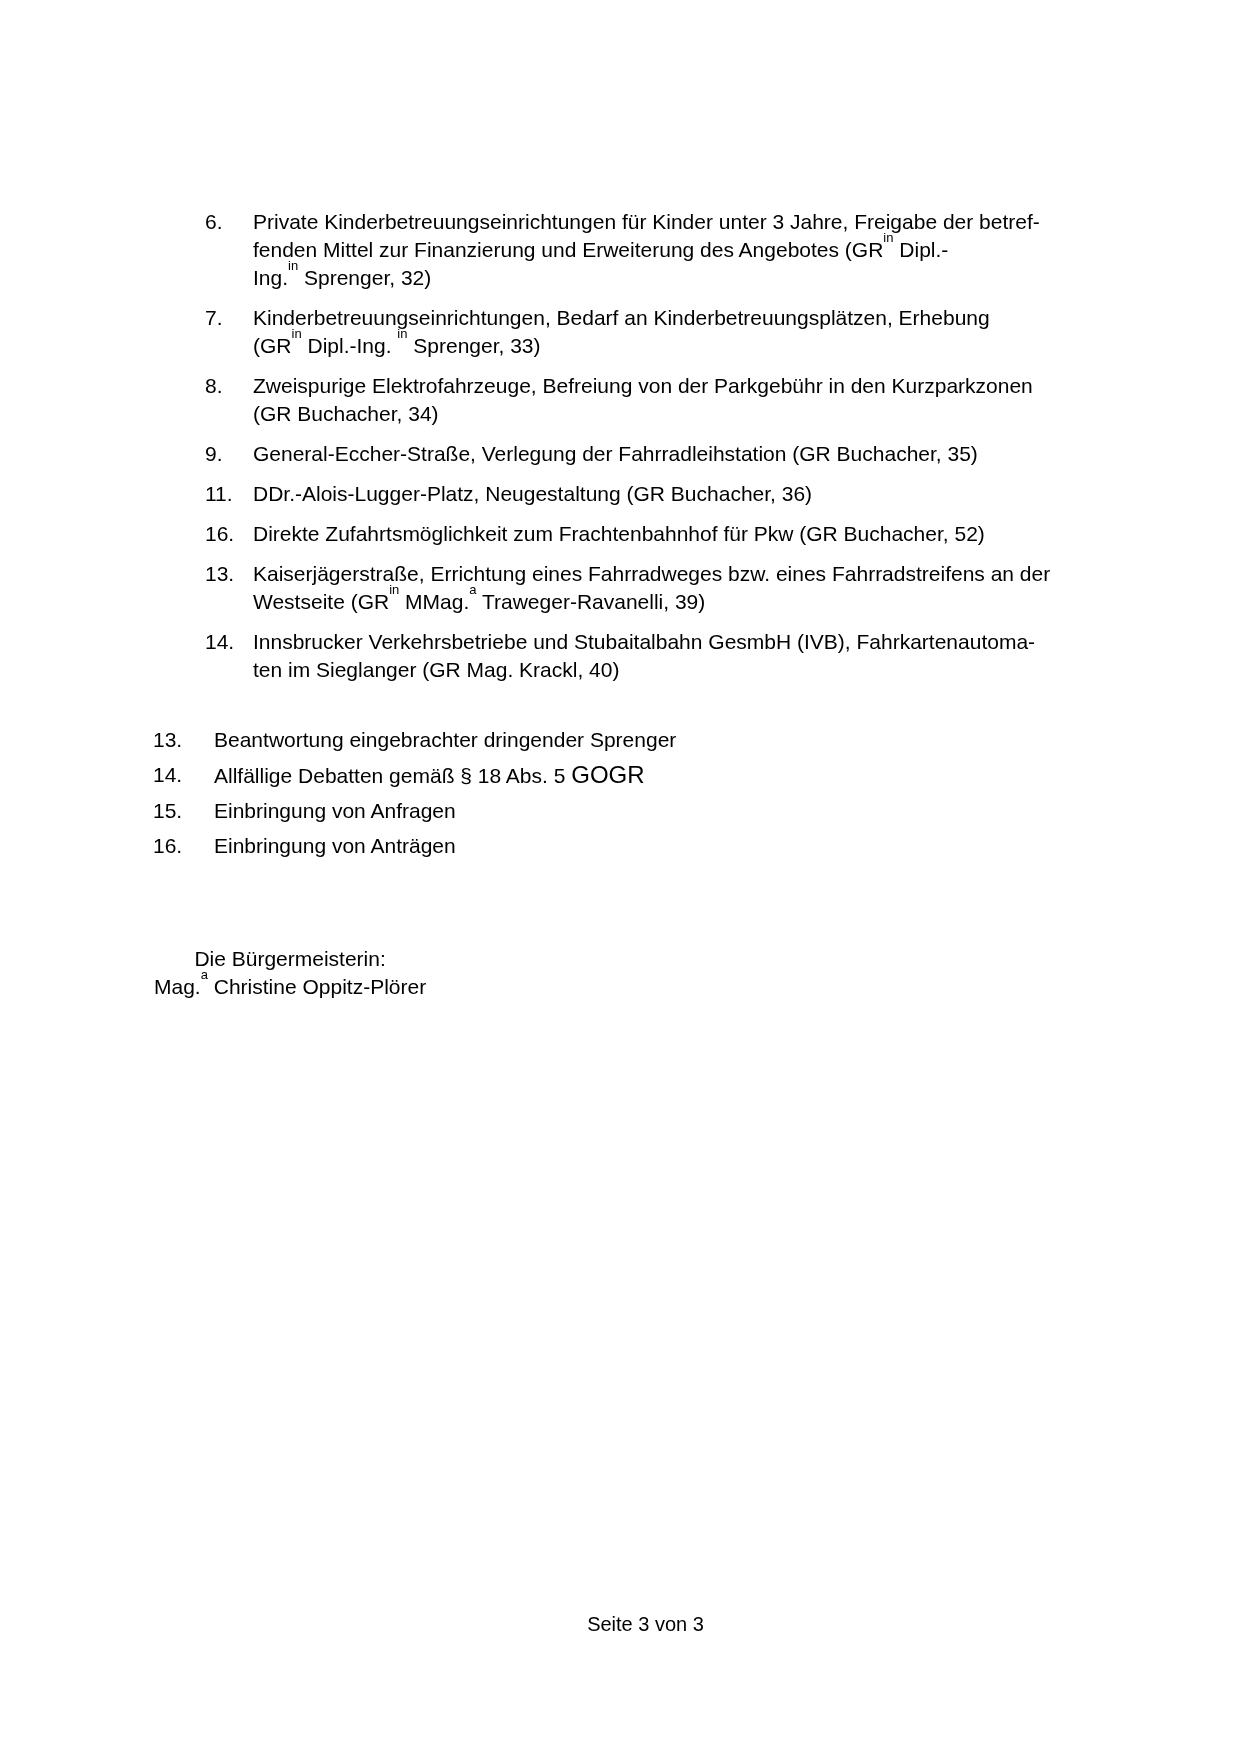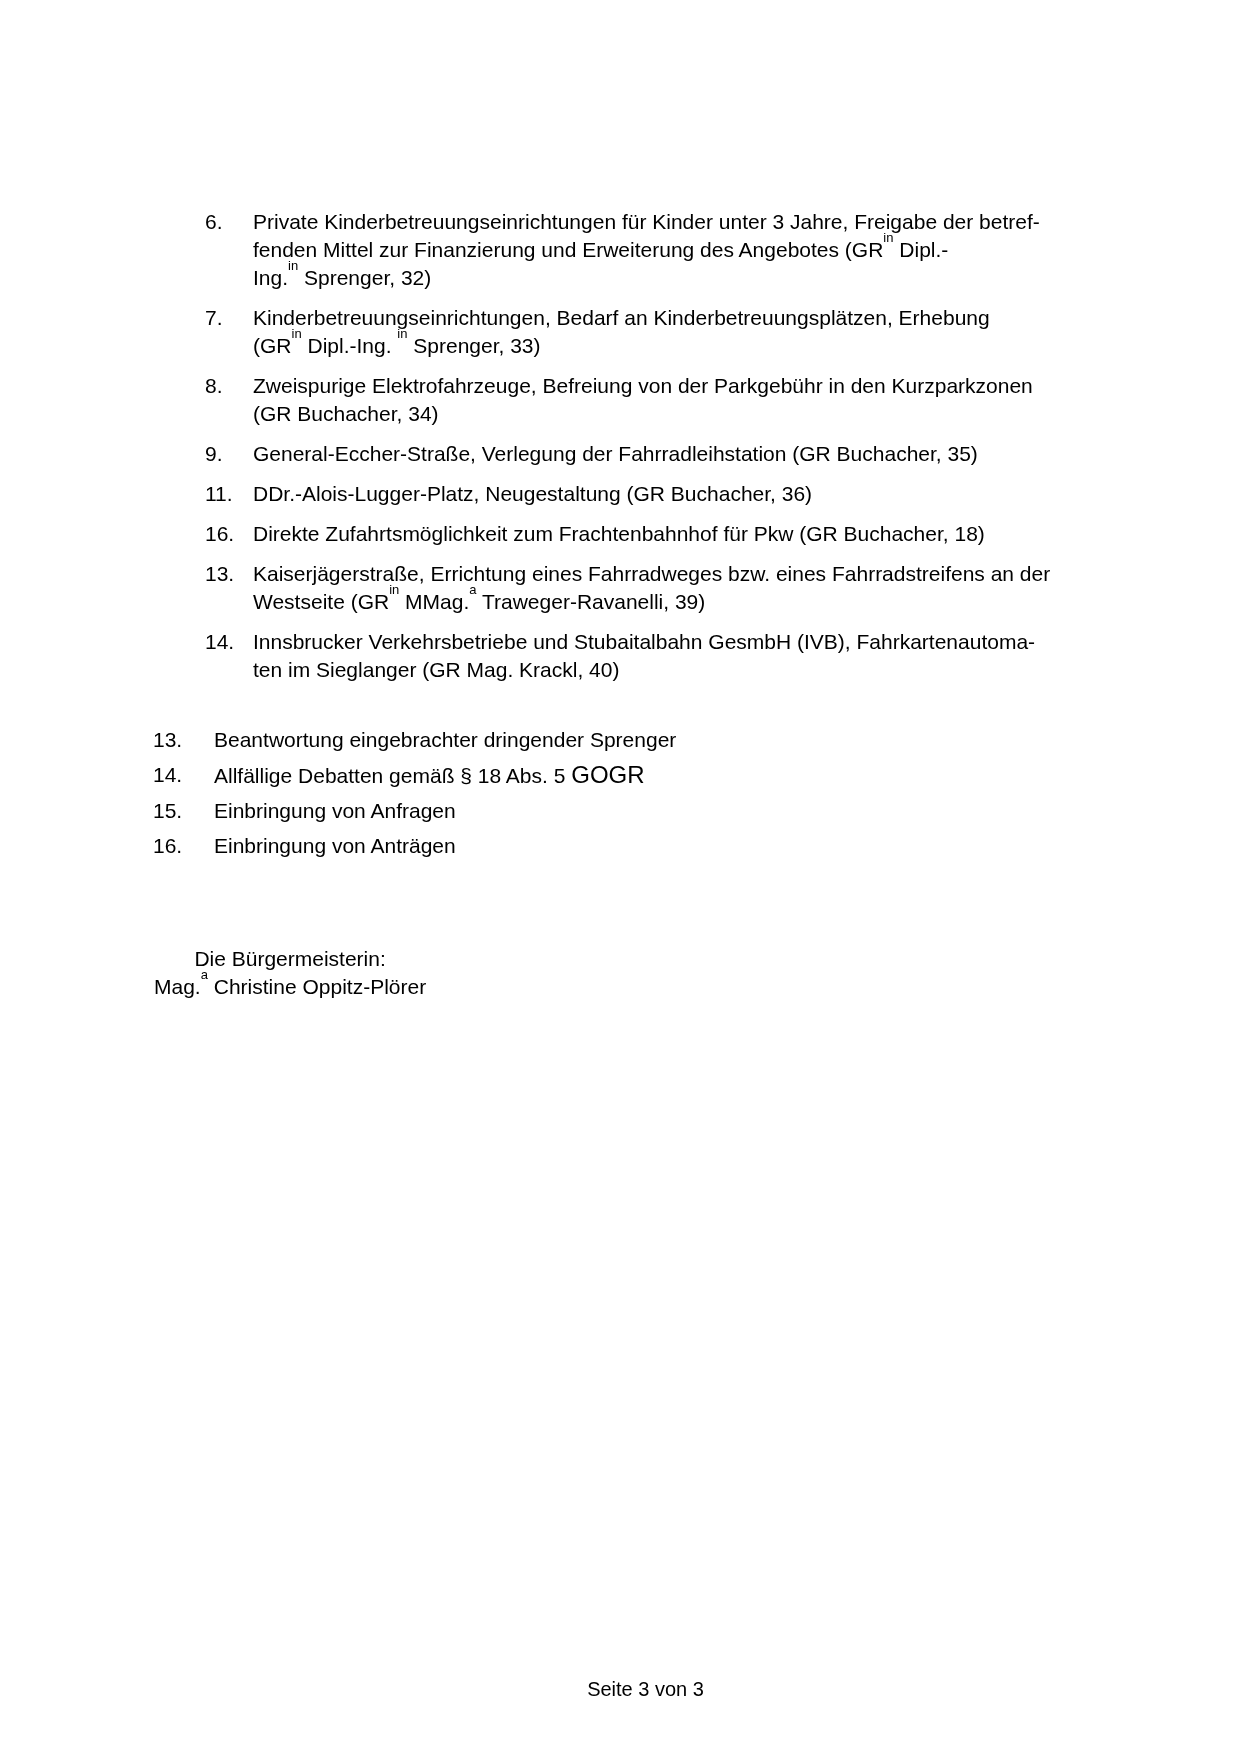--- a/index.html
+++ b/index.html
@@ -53,21 +53,21 @@
     left: 154px;
     top: 945px;
     text-align: center;
   }
   .signature p { margin: 0; }
   .signature p + p { margin-top: 0; }
 
   .footer {
     position: absolute;
     left: 0;
-    top: 1677px;
+    top: 1612px;
     width: 100%;
     text-align: center;
     font-size: 20px;
     line-height: 24px;
   }
   .footer .footer-inner {
     position: relative;
     left: 25px;
   }
 </style>
@@ -92,21 +92,21 @@
       <li>
         <span class="num">9.</span>
         <span class="txt">General-Eccher-Straße, Verlegung der Fahrradleihstation (GR Buchacher, 35)</span>
       </li>
       <li>
         <span class="num">11.</span>
         <span class="txt">DDr.-Alois-Lugger-Platz, Neugestaltung (GR Buchacher, 36)</span>
       </li>
       <li>
         <span class="num">16.</span>
-        <span class="txt">Direkte Zufahrtsmöglichkeit zum Frachtenbahnhof für Pkw (GR Buchacher, 18)</span>
+        <span class="txt">Direkte Zufahrtsmöglichkeit zum Frachtenbahnhof für Pkw (GR Buchacher, 52)</span>
       </li>
       <li>
         <span class="num">13.</span>
         <span class="txt">Kaiserjägerstraße, Errichtung eines Fahrradweges bzw. eines Fahrradstreifens an der<br>Westseite (GR<sup class="s">in</sup> MMag.<sup class="s">a</sup> Traweger-Ravanelli, 39)</span>
       </li>
       <li>
         <span class="num">14.</span>
         <span class="txt">Innsbrucker Verkehrsbetriebe und Stubaitalbahn GesmbH (IVB), Fahrkartenautoma-<br>ten im Sieglanger (GR Mag. Krackl, 40)</span>
       </li>
     </ol>

